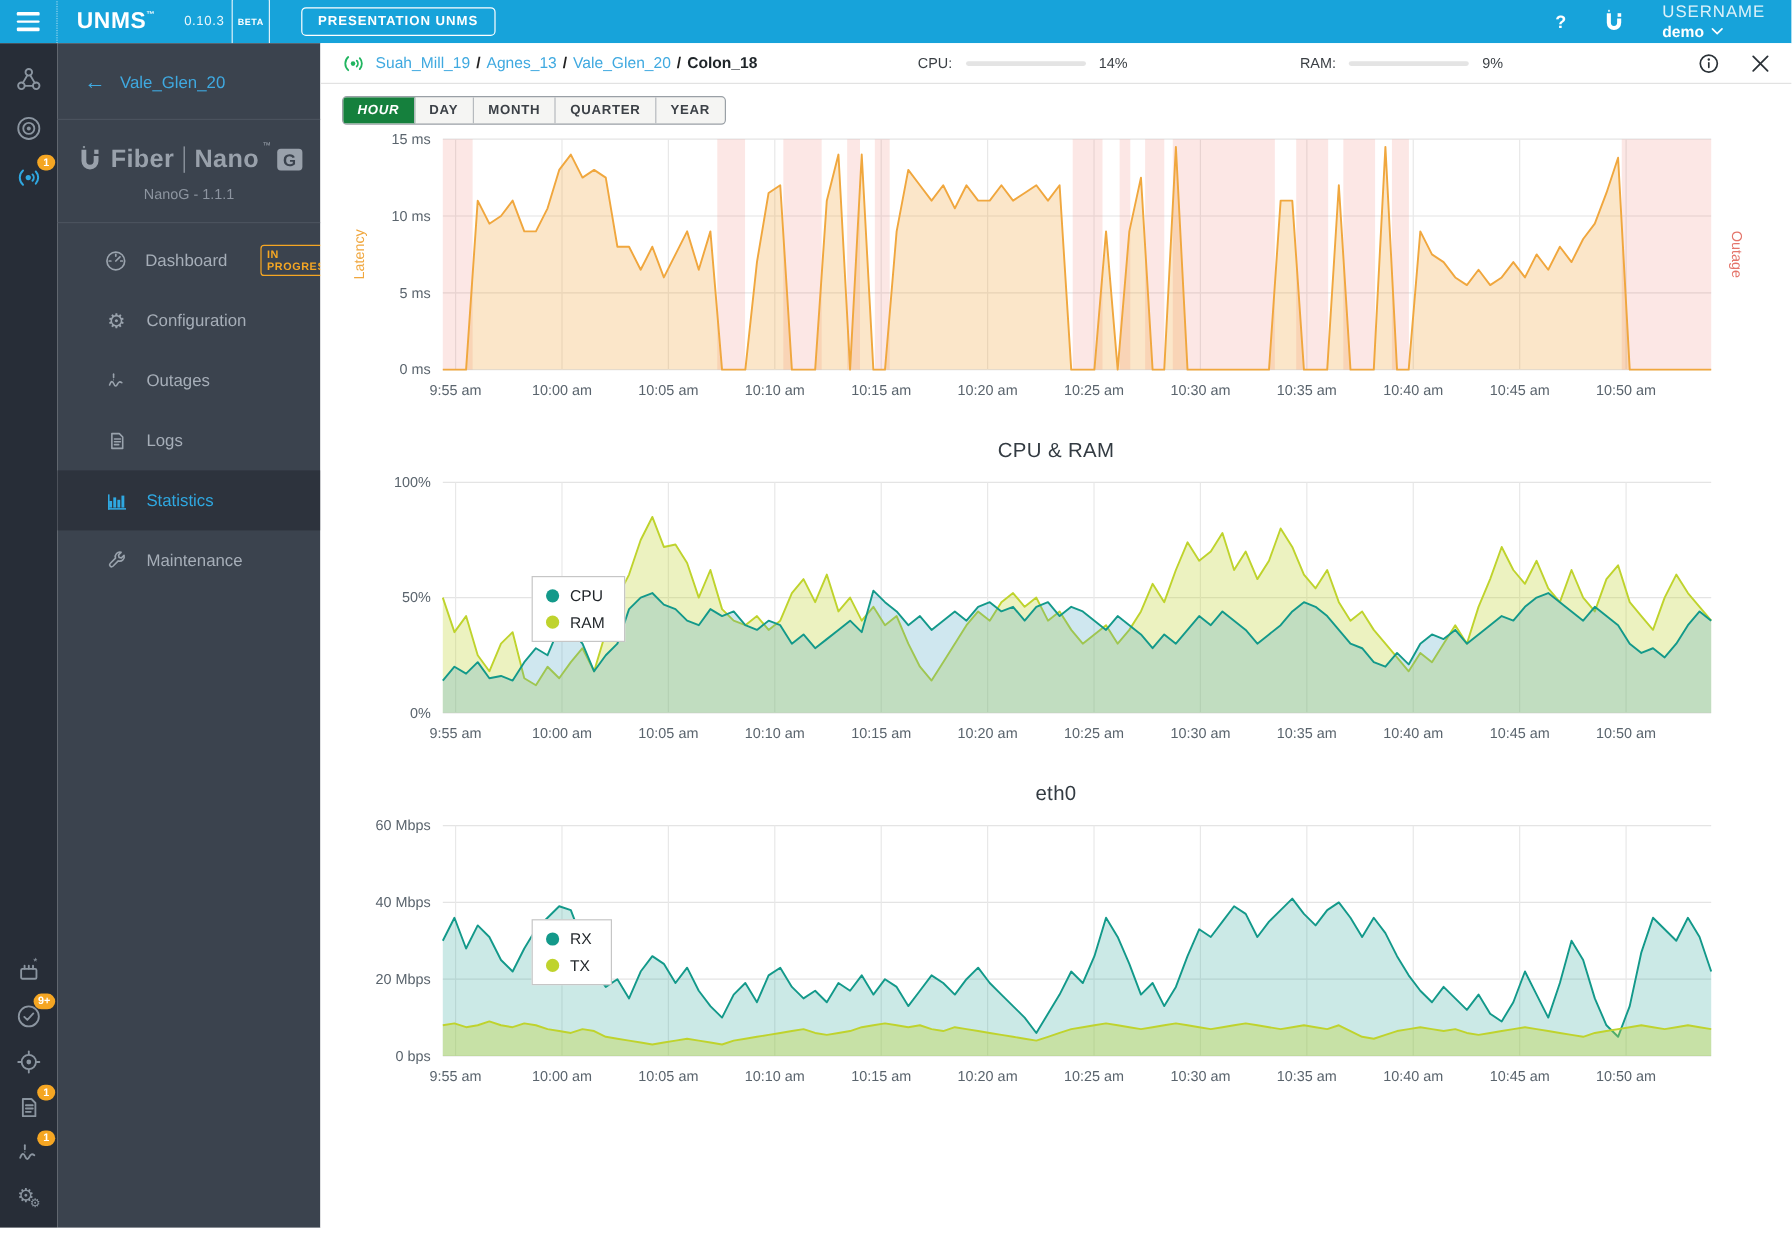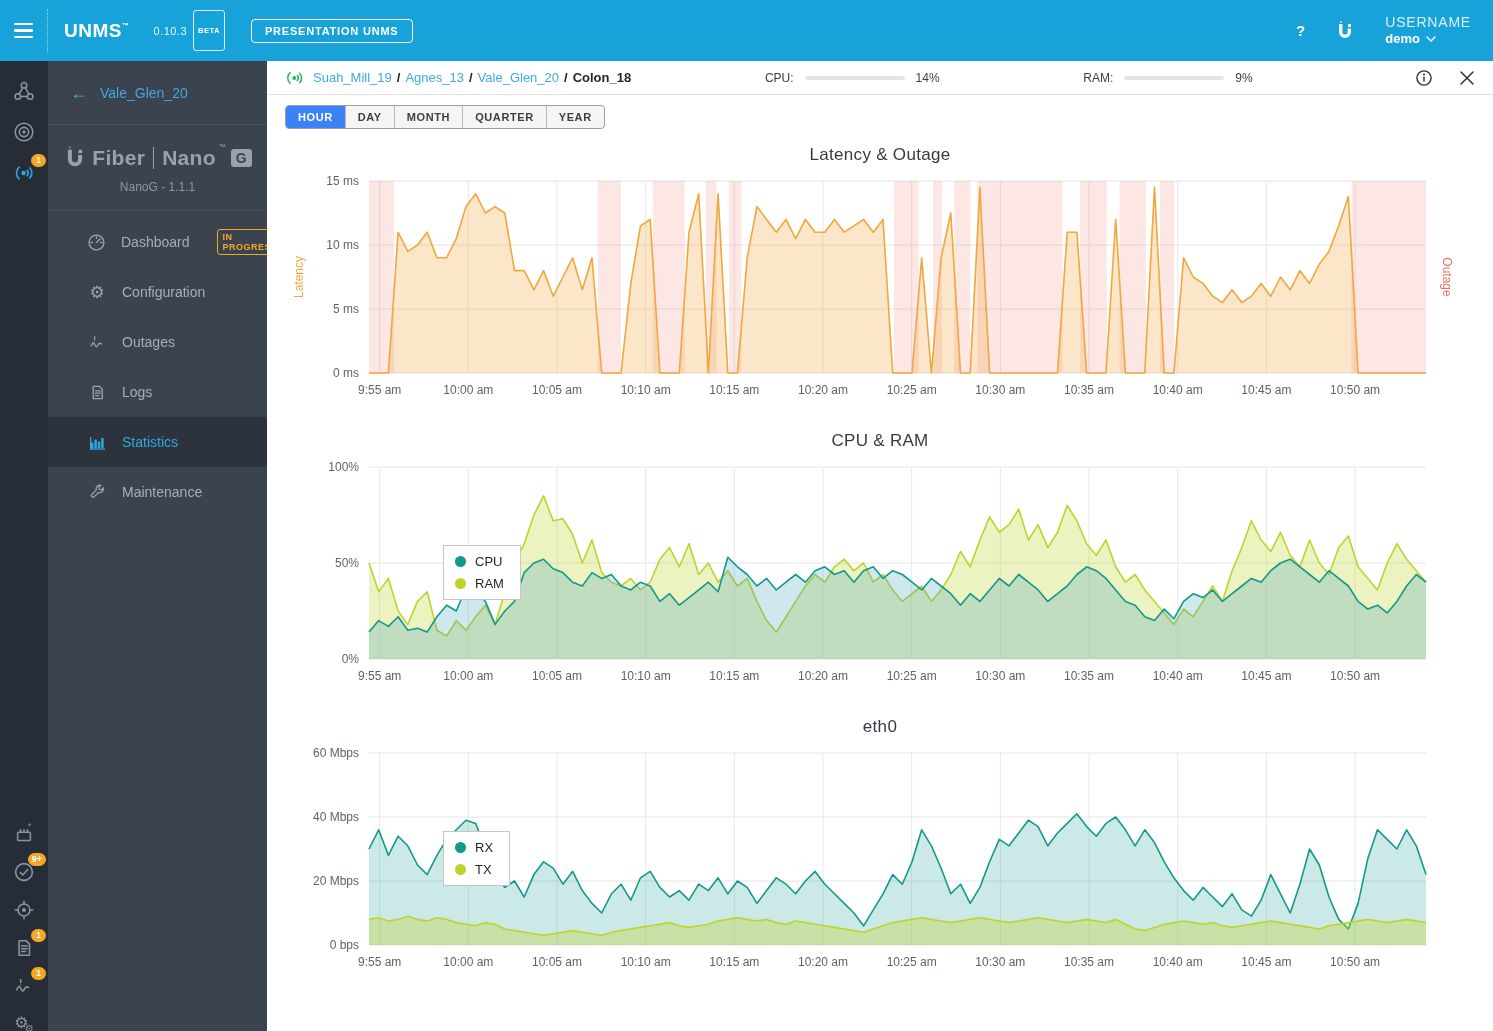--- a/index.html
+++ b/index.html
@@ -1,20 +1,20 @@
 <!DOCTYPE html>
 <html><head>
 <meta charset="utf-8">
 <style>
   * { margin:0; padding:0; box-sizing:border-box; }
   html,body { width:1493px; height:1031px; overflow:hidden; background:#fff;
               font-family:"Liberation Sans", sans-serif; }
 
   
-  .topbar { height:61px; background:#17a3da; color:#fff; display:flex; align-items:center; }
+  .topbar { height:36px; background:#17a3da; color:#fff; display:flex; align-items:center; }
   .hamburger { width:48px; height:44px; display:flex; flex-direction:column; justify-content:center;
                align-items:center; gap:4px; cursor:pointer; border-right:1px dotted rgba(255,255,255,.55); }
   .hamburger span { width:19px; height:2.5px; background:#fff; border-radius:1px; }
   .brand { font-size:19px; font-weight:bold; letter-spacing:.5px; margin-left:16px; display:flex; align-items:flex-start; }
   .brand sup { font-size:7px; margin-top:2px; }
   .version { font-size:11px; opacity:.9; margin-left:24px; letter-spacing:.5px; }
   .beta-pill { font-size:7.5px; font-weight:bold; border:1px solid rgba(255,255,255,.85); border-radius:3px;
                padding:15px 4px; margin-left:6px; letter-spacing:.5px; }
   .presentation-btn { margin-left:26px; background:transparent; border:1px solid #fff; border-radius:4px;
                color:#fff; font-size:11px; font-weight:bold; letter-spacing:.8px; padding:5px 13px;
@@ -77,21 +77,21 @@
   .meter-fill { height:4px; background:#27b873; border-radius:2px; }
   .meter-value { width:34px; }
   .header-icons { display:flex; align-items:center; gap:26px; margin-left:12px; }
   .hicon { cursor:pointer; display:flex; }
 
   .tabs-row { padding:10px 0 0 18px; flex-shrink:0; }
   .tabs { display:inline-flex; border:1px solid #9aa0a6; border-radius:4px; overflow:hidden; background:#f5f5f3; }
   .tab { padding:5px 12px; font-size:11px; font-weight:bold; letter-spacing:.6px; color:#3c4147;
          border-right:1px solid #b6babe; cursor:pointer; background:transparent; font-family:inherit; border-top:none; border-bottom:none; border-left:none; }
   .tab:last-child { border-right:none; }
-  .tab.active { background:#3b82f6; color:#fff; }
+  .tab.active { background:#15803d; color:#fff;font-style:italic; }
 
   .charts { padding:0 10px; }
   .chart-block { position:relative; margin-bottom:24px; }
   .chart-title { text-align:center; font-size:17px; font-weight:normal; color:#333b42;
                  letter-spacing:.3px; margin:16px 0 4px; }
   .chart-svg { display:block; }
   .chart-svg text { font-family:"Liberation Sans", sans-serif; }
   .legend { position:absolute; left:166px; top:114px; background:#fff; border:1px solid #c6c6c6;
             padding:8px 16px 8px 11px; display:flex; flex-direction:column; gap:7px; }
   .legend-row { display:flex; align-items:center; gap:9px; font-size:13px; font-weight:normal; color:#1f2428; }
@@ -351,21 +351,20 @@
         <button class="tab active">HOUR</button>
         <button class="tab">DAY</button>
         <button class="tab">MONTH</button>
         <button class="tab">QUARTER</button>
         <button class="tab">YEAR</button>
       </div>
     </div>
 
     <div class="charts">
       <div class="chart-block">
-        <h2 class="chart-title">Latency &amp; Outage</h2>
         <svg class="chart-svg" width="1205" height="238" viewBox="0 0 1205 238">
             <line x1="92" x2="1149" y1="204" y2="204" stroke="#e4e4e4" stroke-width="1"></line>
             <text x="82" y="208" text-anchor="end" fill="#5a646d" font-size="12">0 ms</text>
             <line x1="92" x2="1149" y1="140" y2="140" stroke="#e4e4e4" stroke-width="1"></line>
             <text x="82" y="144" text-anchor="end" fill="#5a646d" font-size="12">5 ms</text>
             <line x1="92" x2="1149" y1="76" y2="76" stroke="#e4e4e4" stroke-width="1"></line>
             <text x="82" y="80" text-anchor="end" fill="#5a646d" font-size="12">10 ms</text>
             <line x1="92" x2="1149" y1="12" y2="12" stroke="#e4e4e4" stroke-width="1"></line>
             <text x="82" y="16" text-anchor="end" fill="#5a646d" font-size="12">15 ms</text>
             <line x1="102.64093959731544" x2="102.64093959731544" y1="12" y2="204" stroke="#e8e8e8" stroke-width="1"></line>

